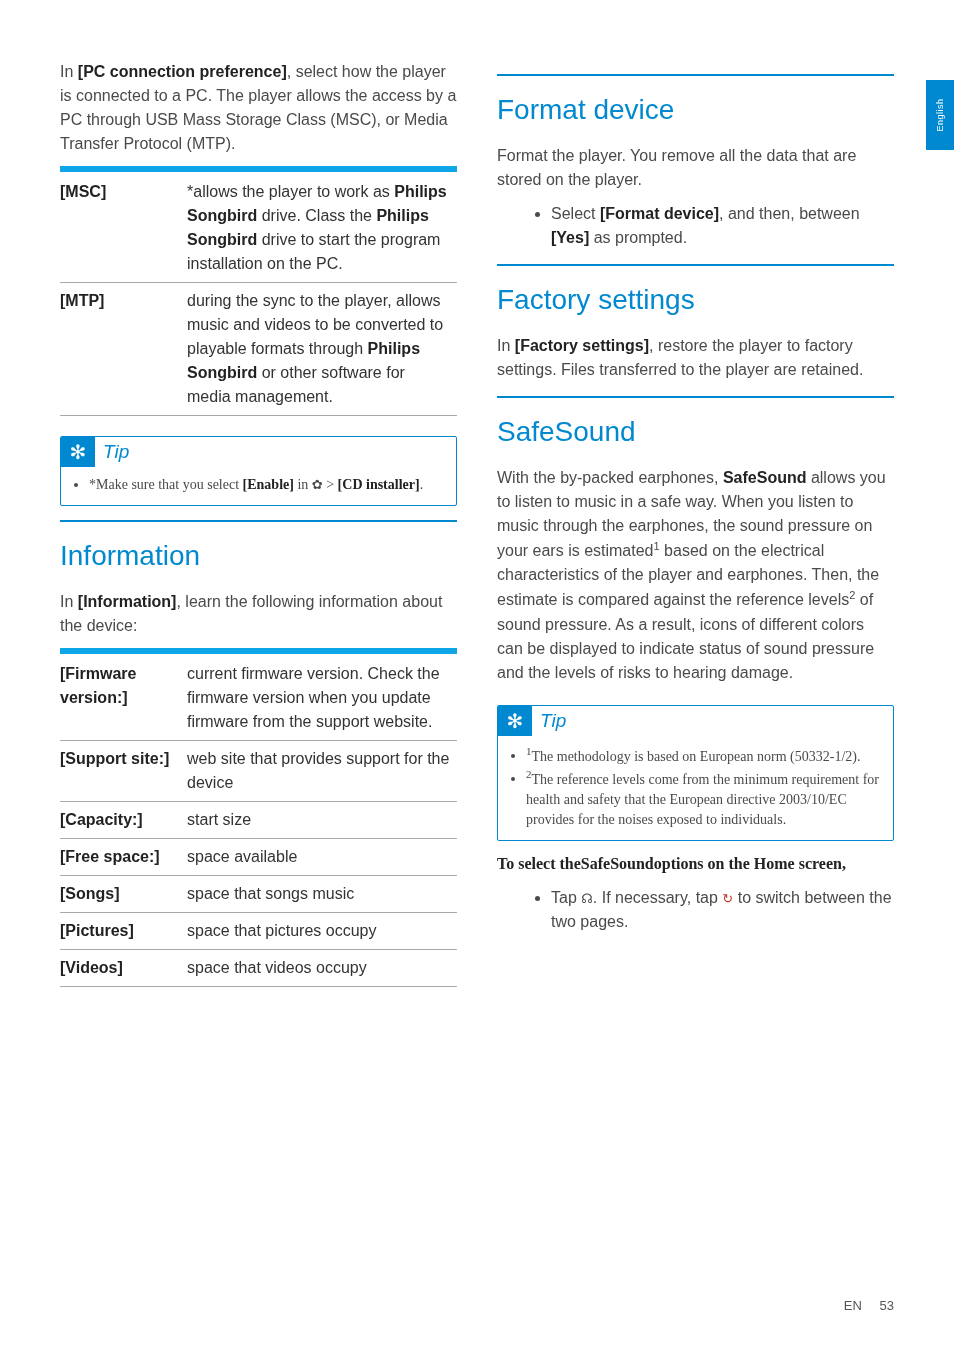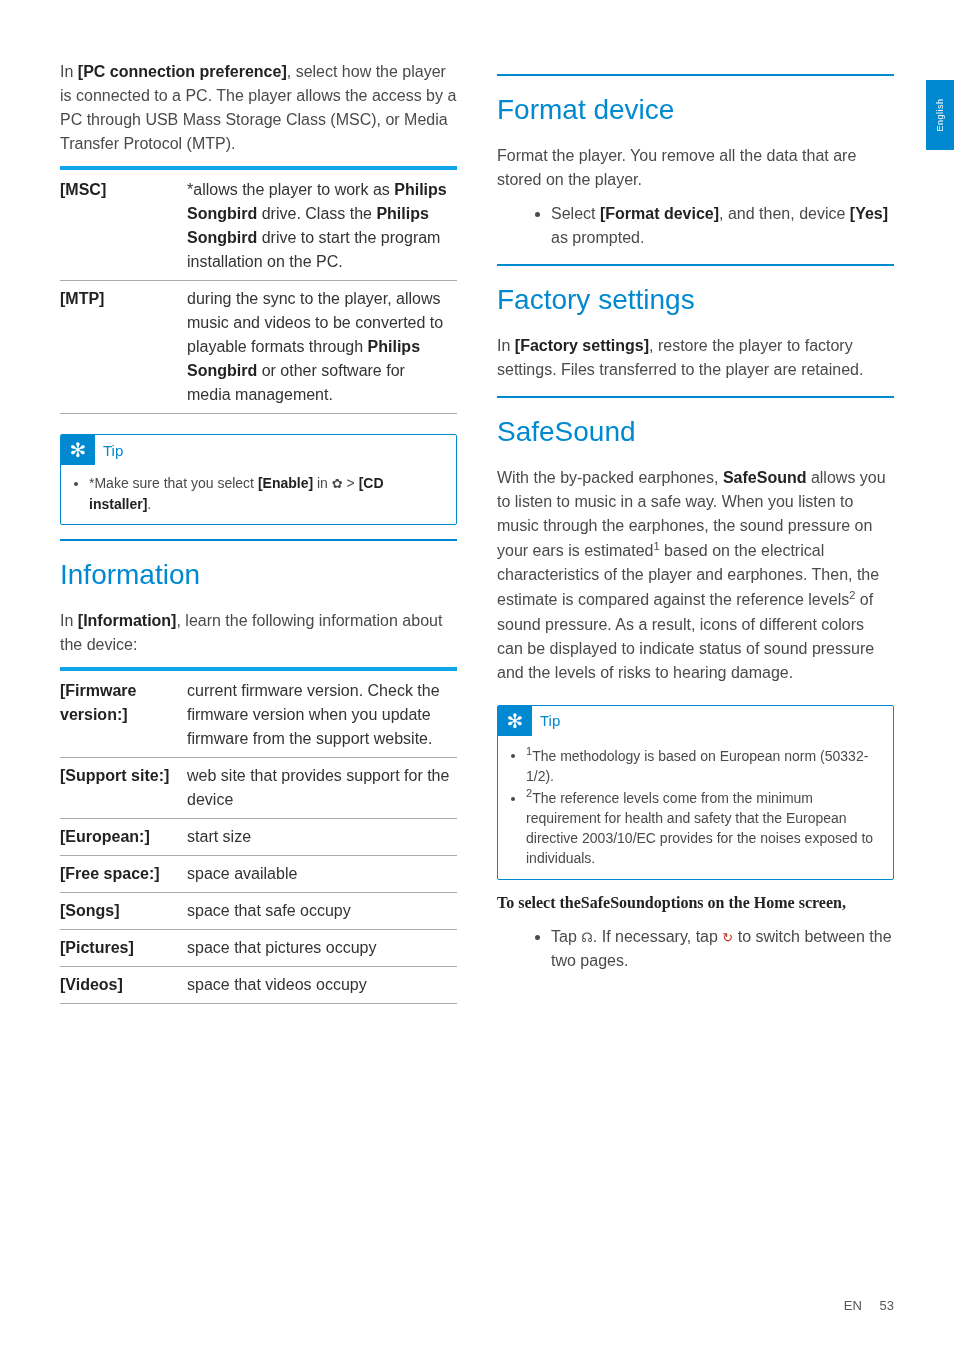--- a/index.html
+++ b/index.html
@@ -49,21 +49,21 @@
     line-height: 1.5;
   }
   table.info td:first-child {
     font-weight: 600;
     color: #222;
     width: 32%;
     white-space: normal;
   }
   table.info tr { border-bottom: 1px solid #aaa; }
   table.info tr:first-child td { padding-top: 8px; }
-  table.info { border-top: 4px solid #0ea5e9; border-bottom: 1px solid #aaa; }
+  table.info { border-top: 6px solid #0ea5e9; border-bottom: 1px solid #aaa; }
   .tip-box {
     border: 1px solid #0089d0;
     border-radius: 2px;
     margin-top: 20px;
     overflow: hidden;
   }
   .tip-header {
     display: flex;
     align-items: center;
     gap: 8px;
@@ -74,30 +74,31 @@
     height: 30px;
     background: #0089d0;
     display: flex;
     align-items: center;
     justify-content: center;
     color: #fff;
     font-size: 20px;
   }
   .tip-label {
     color: #0089d0;
-    font-size: 15px;
+    font-size: 19px;
     font-weight: 400;
+    font-style: italic;
   }
   .tip-body {
     padding: 8px 12px 10px 16px;
     font-size: 14px;
     line-height: 1.45;
     color: #4a4a4a;
   }
-  .tip-body li { margin-left: 12px; list-style: disc; }
+  .tip-body li { margin-left: 12px; list-style: disc; font-family: Liberation Serif, serif; }
   ul.bullets {
     margin-left: 54px;
     font-size: 16px;
     line-height: 1.5;
     color:#4a4a4a;
   }
   ul.bullets li { list-style: disc; margin-bottom:4px;}
   .side-tab {
     position: absolute;
     right: 0;
@@ -186,51 +187,51 @@
       <tbody>
           <tr>
             <td>[Firmware version:]</td>
             <td>current firmware version. Check the firmware version when you update firmware from the support website.</td>
           </tr>
       <tr>
             <td>[Support site:]</td>
             <td>web site that provides support for the device</td>
           </tr>
       <tr>
-            <td>[European:]</td>
+            <td>[Capacity:]</td>
             <td>start size</td>
           </tr>
       <tr>
             <td>[Free space:]</td>
             <td>space available</td>
           </tr>
       <tr>
             <td>[Songs]</td>
-            <td>space that safe occupy</td>
+            <td>space that songs music</td>
           </tr>
       <tr>
             <td>[Pictures]</td>
             <td>space that pictures occupy</td>
           </tr>
       <tr>
             <td>[Videos]</td>
             <td>space that videos occupy</td>
           </tr>
     </tbody>
       </table>
 
   </div>
 
   <div class="col">
 
     <h2>Format device</h2>
     <p>Format the player. You remove all the data that are stored on the player.</p>
     <ul class="bullets">
       <li>
-        <span>Select </span><span class="bold">[Format device]</span><span>, and then, device </span><span class="bold">[Yes]</span><span> as prompted.</span>
+        <span>Select </span><span class="bold">[Format device]</span><span>, and then, between </span><span class="bold">[Yes]</span><span> as prompted.</span>
       </li>
     </ul>
 
     <h2>Factory settings</h2>
     <p>
       <span>In </span><span class="bold">[Factory settings]</span><span>, restore the player to factory settings. Files transferred to the player are retained.</span>
     </p>
 
     <h2>SafeSound</h2>
     <p>

